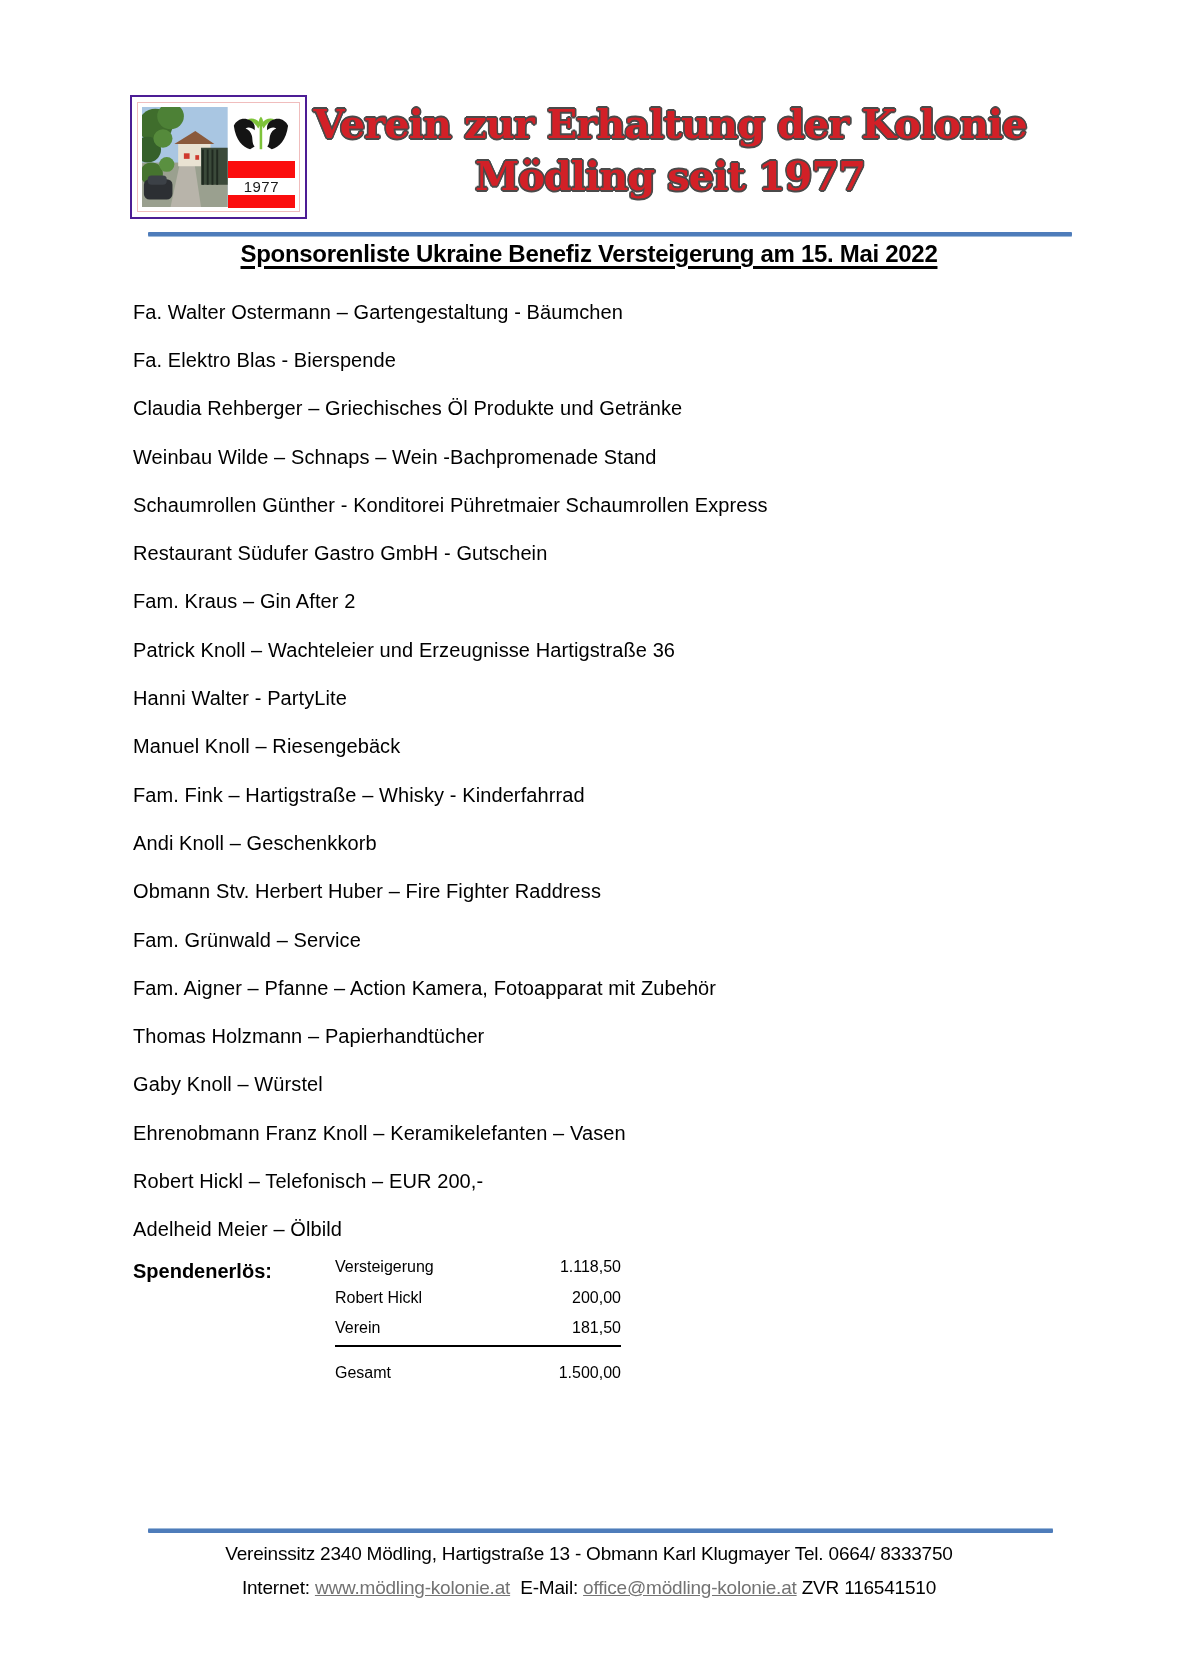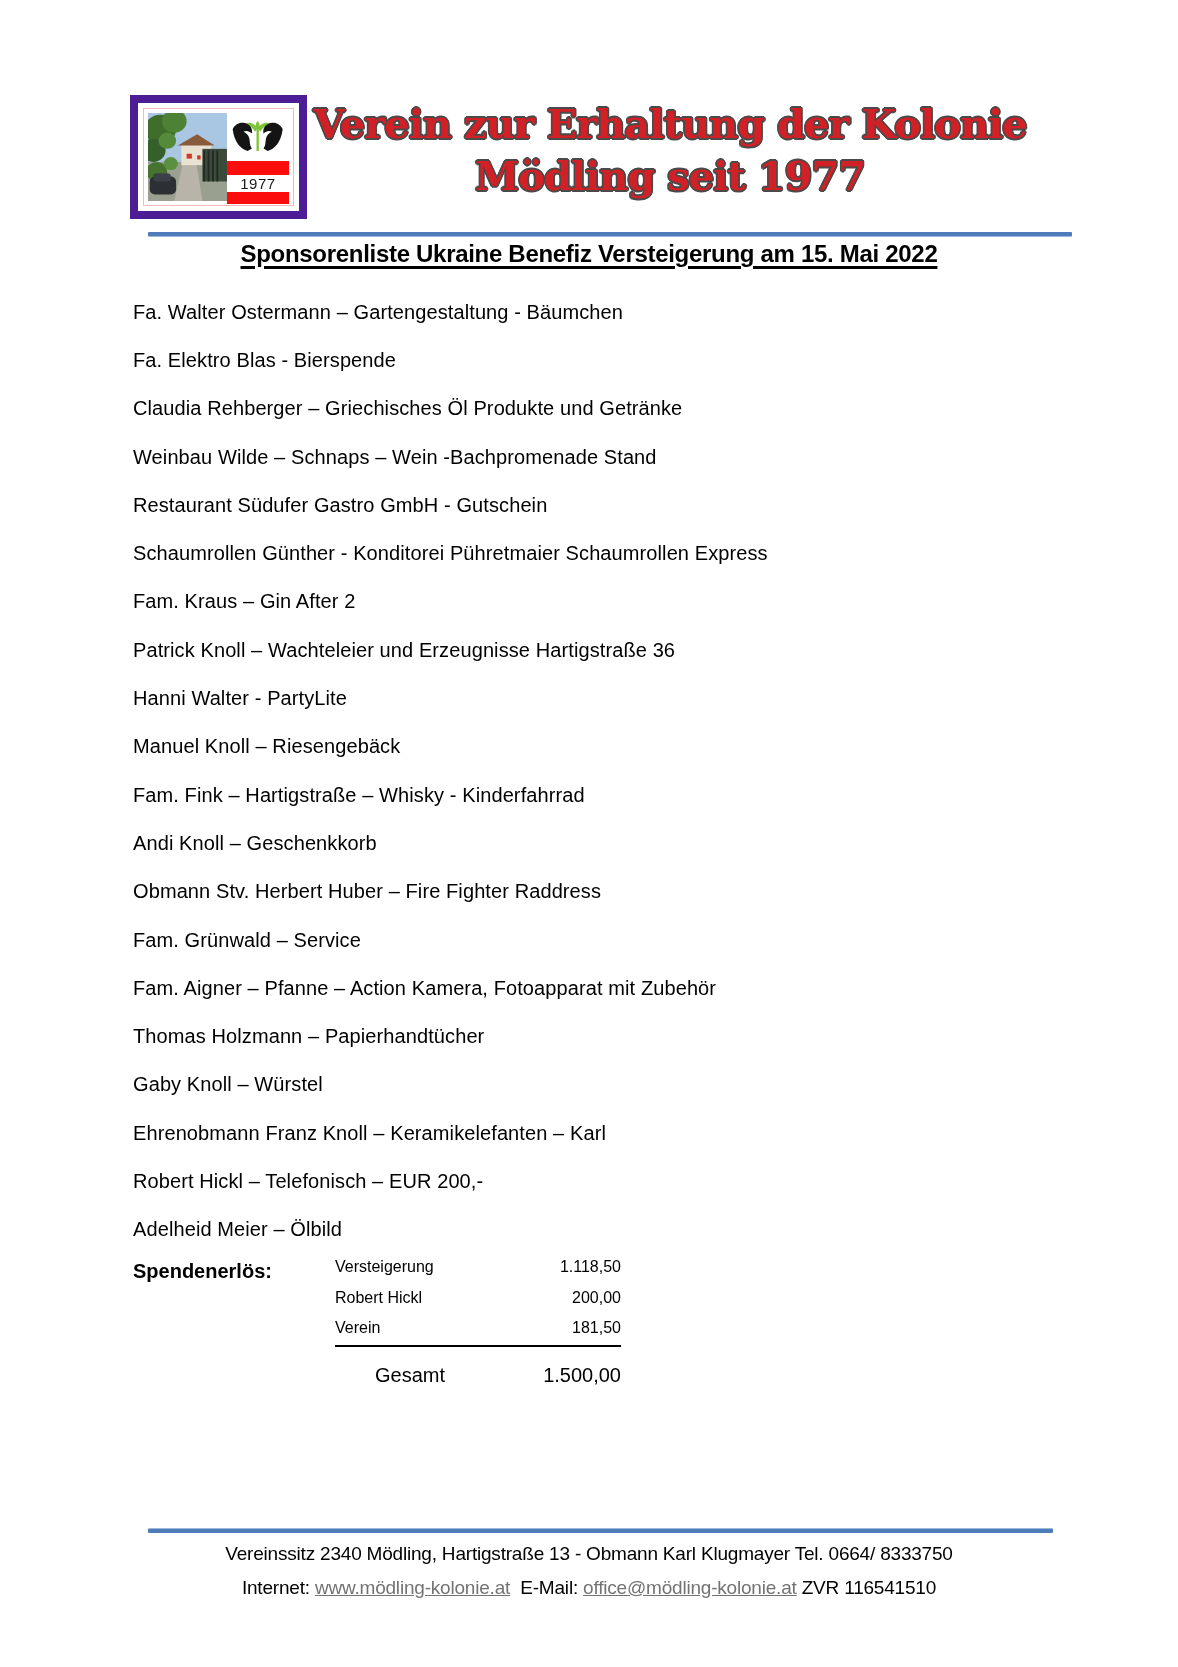--- a/index.html
+++ b/index.html
@@ -6,21 +6,21 @@
   html,body { background:#e9e9e9; }
   body { font-family:"Liberation Sans", sans-serif; color:#000; }
   .page {
     position:relative; width:1178px; height:1667px; background:#fff;
     margin:0 auto; overflow:hidden;
   }
 
   
   .logo-box {
     position:absolute; left:130px; top:95px; width:177px; height:124px;
-    border:8px solid #4c1d95; background:#fff; padding:5px;
+    border:2px solid #4c1d95; background:#fff; padding:5px;
   }
   .logo-inner {
     width:100%; height:100%; border:1px solid #f0bdbd; padding:4px;
     display:flex; gap:0;
   }
   .logo-photo { width:56%; height:100%; display:block; }
   .logo-emblem { width:44%; height:100%; display:flex; flex-direction:column; }
   .emblem-hands { flex:0 0 54%; display:flex; align-items:center; justify-content:center; background:#fff; }
   .emblem-hands svg { width:86%; height:92%; }
   .stripe-red { flex:0 0 17%; background:#fb0d0d; }
@@ -61,21 +61,21 @@
 
   
   .summary { position:absolute; left:133px; top:1258px; display:flex; }
   .summary-label { width:202px; font-size:20px; font-weight:bold; padding-top:2px; }
   .summary-cols { width:286px; }
   .summary-row {
     display:flex; justify-content:space-between; font-size:16px;
     height:30.5px; align-items:flex-start;
   }
   .summary-row.underlined { border-bottom:2px solid #000; height:28px; margin-bottom:2.5px; }
-  .summary-total { display:flex; justify-content:space-between; font-size:20px; margin-top:17px;margin-left:40px; }
+  .summary-total { display:flex; justify-content:space-between; font-size:16px; margin-top:17px; }
 
   
   .footer-line1, .footer-line2 {
     position:absolute; left:133px; width:912px; text-align:center;
     font-size:19px; letter-spacing:-0.2px;
   }
   .footer-line1 { top:1543px; }
   .footer-line2 { top:1577px; }
   .footer-link { color:#737373; text-decoration:underline; cursor:pointer; }
 </style>
@@ -135,34 +135,34 @@
 
   <div class="doc-heading">
     <span>Sponsorenliste Ukraine Benefiz Versteigerung am 15. Mai 2022</span>
   </div>
 
   <div class="sponsor-list" id="sponsor-list">
       <div class="sponsor-item">Fa. Walter Ostermann – Gartengestaltung - Bäumchen</div>
       <div class="sponsor-item">Fa. Elektro Blas - Bierspende</div>
       <div class="sponsor-item">Claudia Rehberger – Griechisches Öl Produkte und Getränke</div>
       <div class="sponsor-item">Weinbau Wilde – Schnaps – Wein -Bachpromenade Stand</div>
+      <div class="sponsor-item">Schaumrollen Günther - Konditorei Pühretmaier Schaumrollen Express</div>
       <div class="sponsor-item">Restaurant Südufer Gastro GmbH - Gutschein</div>
-      <div class="sponsor-item">Schaumrollen Günther - Konditorei Pühretmaier Schaumrollen Express</div>
       <div class="sponsor-item">Fam. Kraus – Gin After 2</div>
       <div class="sponsor-item">Patrick Knoll – Wachteleier und Erzeugnisse Hartigstraße 36</div>
       <div class="sponsor-item">Hanni Walter - PartyLite</div>
       <div class="sponsor-item">Manuel Knoll – Riesengebäck</div>
       <div class="sponsor-item">Fam. Fink – Hartigstraße – Whisky - Kinderfahrrad</div>
       <div class="sponsor-item">Andi Knoll – Geschenkkorb</div>
       <div class="sponsor-item">Obmann Stv. Herbert Huber – Fire Fighter Raddress</div>
       <div class="sponsor-item">Fam. Grünwald – Service</div>
       <div class="sponsor-item">Fam. Aigner – Pfanne – Action Kamera, Fotoapparat mit Zubehör</div>
       <div class="sponsor-item">Thomas Holzmann – Papierhandtücher</div>
       <div class="sponsor-item">Gaby Knoll – Würstel</div>
-      <div class="sponsor-item">Ehrenobmann Franz Knoll – Keramikelefanten – Karl</div>
+      <div class="sponsor-item">Ehrenobmann Franz Knoll – Keramikelefanten – Vasen</div>
       <div class="sponsor-item">Robert Hickl – Telefonisch – EUR 200,-</div>
       <div class="sponsor-item">Adelheid Meier – Ölbild</div>
     </div>
 
   <div class="summary">
     <div class="summary-label">Spendenerlös:</div>
     <div class="summary-cols">
       <div id="summary-rows">
           <div class="summary-row">
             <span class="sr-name">Versteigerung</span>

